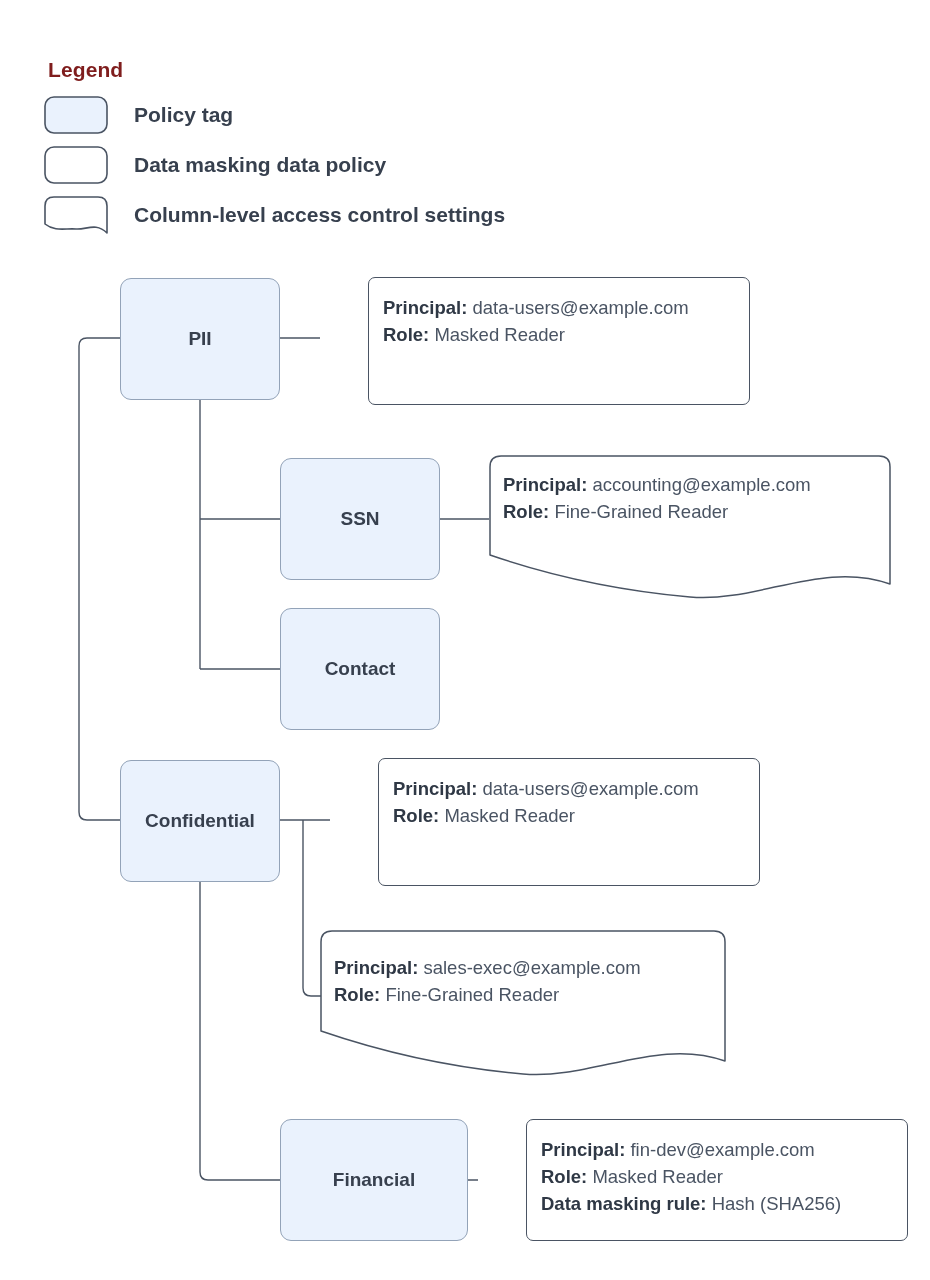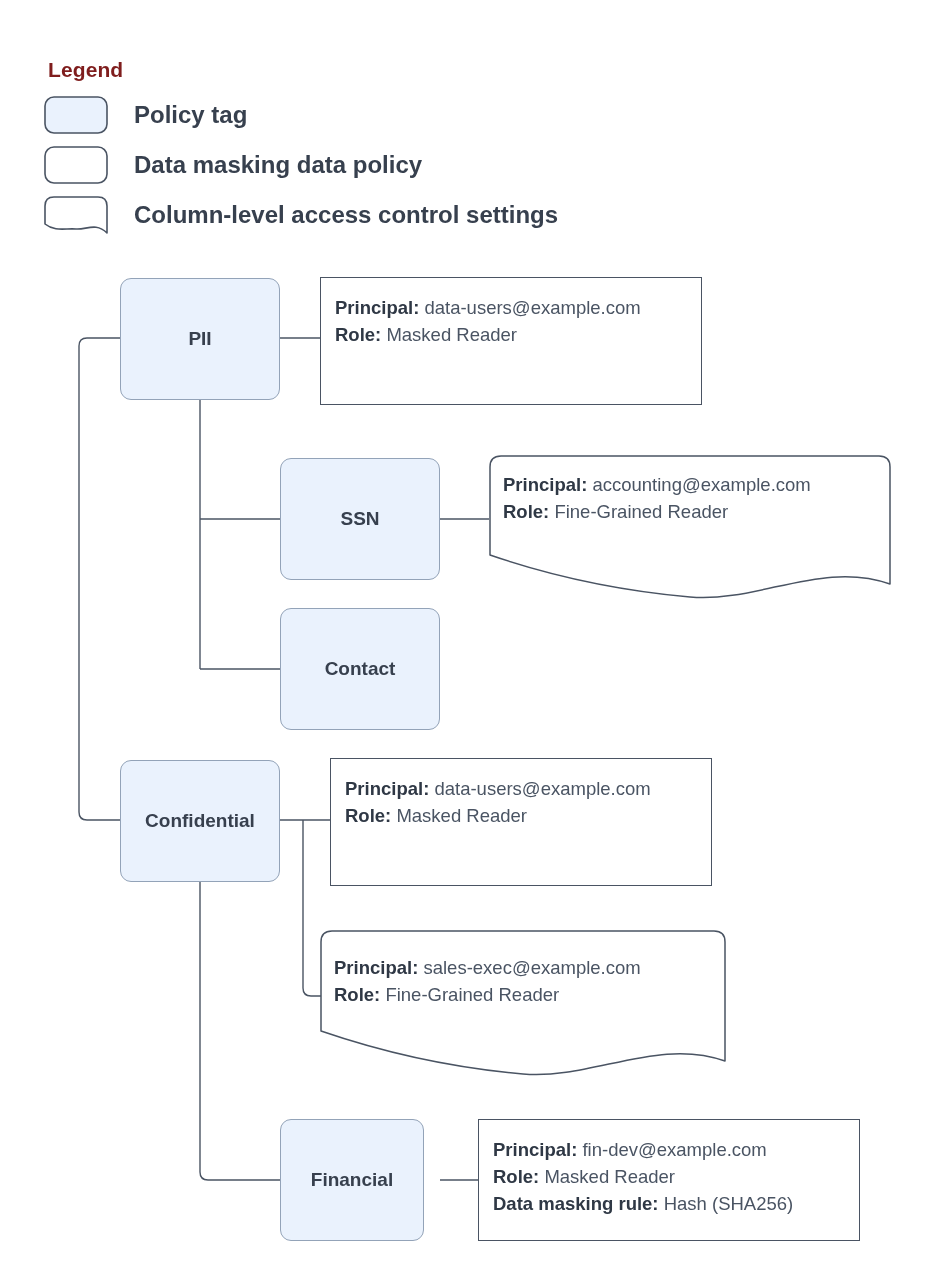--- a/index.html
+++ b/index.html
@@ -33,21 +33,21 @@
     color: #7f1d1d;
     letter-spacing: 0.1px;
   }
   .legend-row {
     position: absolute;
     left: 44px;
     display: flex;
     align-items: center;
   }
   .legend-label {
-    font-size: 24px;
+    font-size: 21px;
     font-weight: bold;
     color: #37404e;
     white-space: nowrap;
   }
   .legend-swatch {
     width: 64px;
     height: 38px;
     position: relative;
     flex: 0 0 auto;
   }
@@ -67,22 +67,23 @@
     font-weight: bold;
     color: #37404e;
   }
 
   
   .policy-box {
     position: absolute;
     box-sizing: border-box;
     background: #ffffff;
     border: 1.4px solid #4a5463;
-    border-radius: 0;
+    border-radius: 7px;
     padding: 16px 0 12px 14px;
+    margin-left: 48px;
   }
   .policy-line {
     font-size: 18.5px;
     line-height: 27px;
     color: #4a5463;
     white-space: nowrap;
   }
   .policy-line b {
     font-weight: bold;
     color: #2f3845;
@@ -183,21 +184,21 @@
   </div>
 
   <div class="tag-node" style="left:280px; top:608px; width:160px; height:122px;">
     <span>Contact</span>
   </div>
 
   <div class="tag-node" style="left:120px; top:760px; width:160px; height:122px;">
     <span>Confidential</span>
   </div>
 
-  <div class="tag-node" style="left:280px; top:1119px; width:144px; height:122px;">
+  <div class="tag-node" style="left:280px; top:1119px; width:188px; height:122px;">
     <span>Financial</span>
   </div>
 
   <div class="policy-box" style="left:320px; top:277px; width:382px; height:128px;">
     <div class="policy-line">
       <b>Principal:</b>
       <span>data-users@example.com</span>
     </div>
     <div class="policy-line">
       <b>Role:</b>

